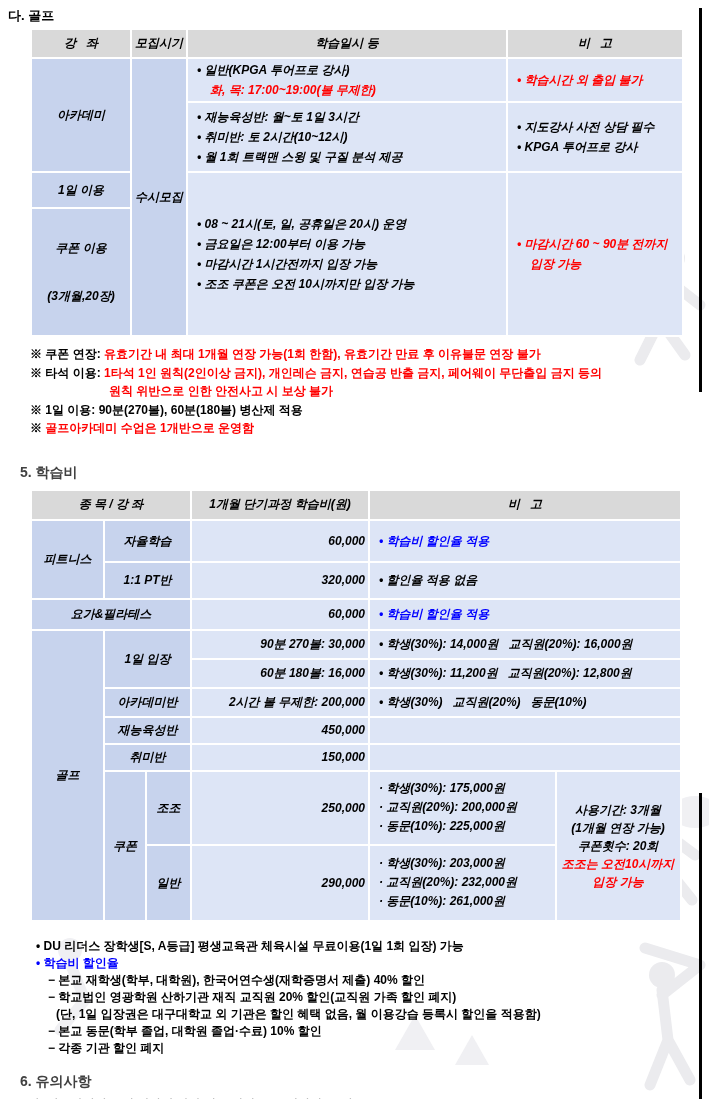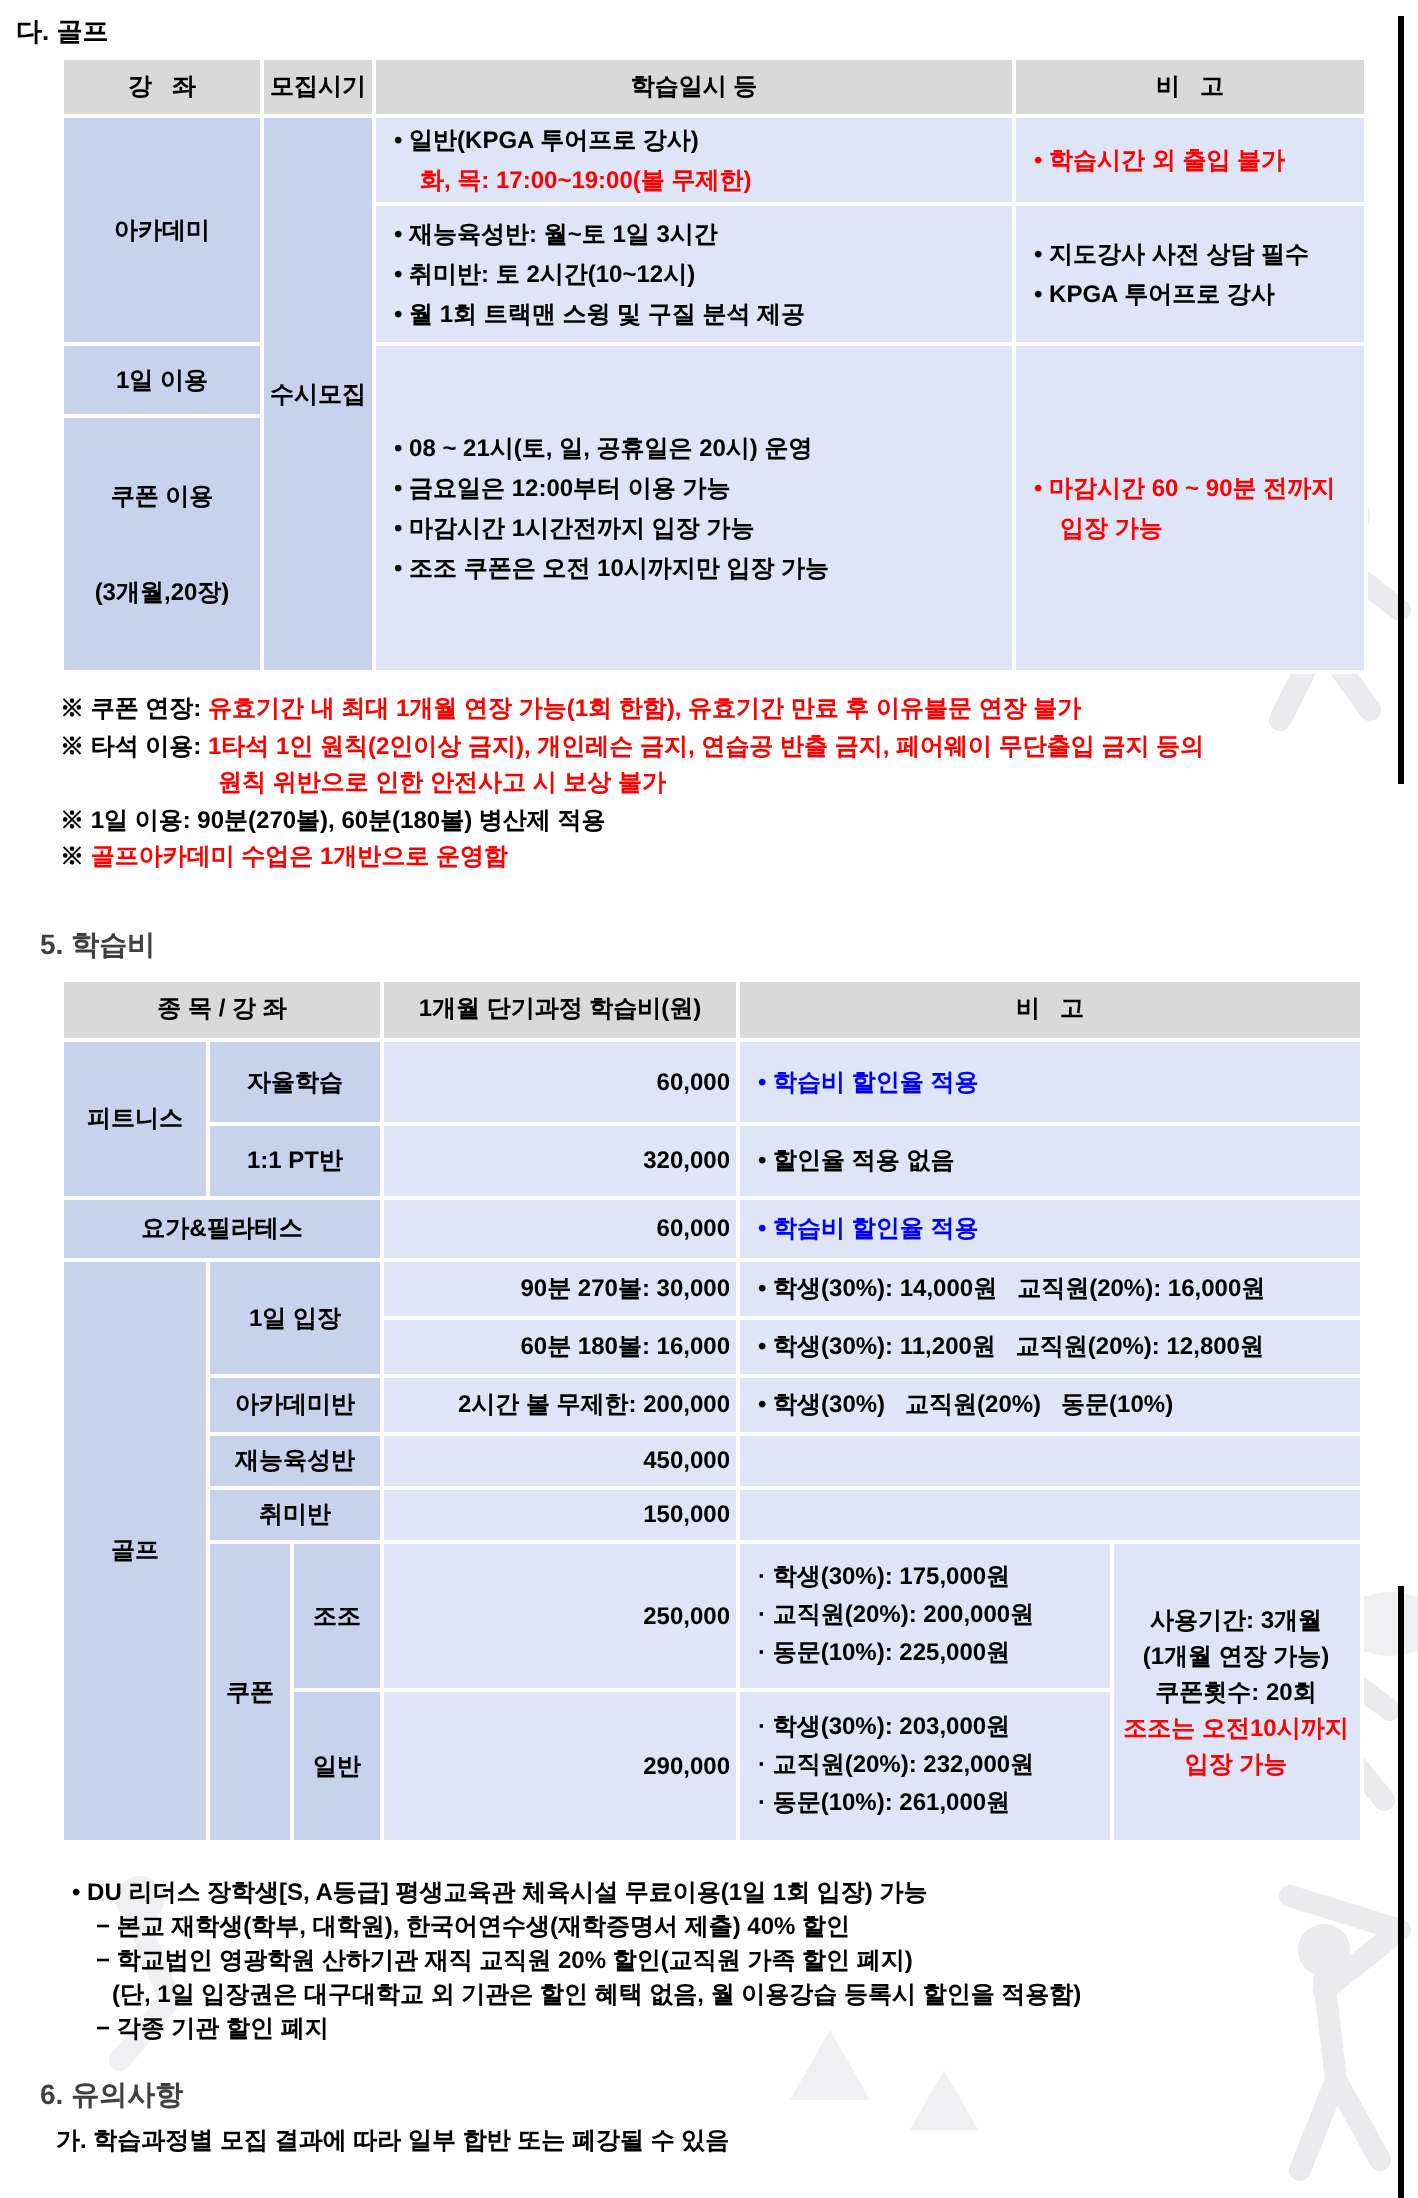--- a/index.html
+++ b/index.html
@@ -5,21 +5,21 @@
   html,body{margin:0;padding:0;}
   body{
     width:709px;height:1099px;position:relative;background:#ffffff;
     font-family:"Liberation Sans",sans-serif;font-weight:bold;color:#000;
     overflow:hidden;
   }
   .layer-watermark{position:absolute;inset:0;z-index:0;}
   .layer-content{position:relative;z-index:1;}
   .doc-title{font-size:13px;padding:7px 0 0 8px;height:16px;}
   table{border-collapse:collapse;margin-left:30px;table-layout:fixed;}
-  td,th{border:2px solid #ffffff;font-size:12px;font-weight:bold;overflow:hidden;}
+  td,th{border:2px solid #ffffff;font-size:12px;font-weight:bold;overflow:hidden;font-style:italic;}
   th{background:#d9d9d9;text-align:center;white-space:pre;}
   td.lbl{background:#c7d3ed;text-align:center;white-space:pre;}
   td.dat{background:#dde5f6;text-align:left;padding-left:9px;vertical-align:middle;}
   td.dat.price{text-align:right;padding-right:3px;padding-left:2px;white-space:pre;}
   td.dat.ctr{text-align:center;padding-left:0;}
   .red{color:#ff0000;}
   .blue{color:#0000ff;}
   .green-h{color:#404040;font-size:14px;}
   .line{line-height:19px;white-space:pre;}
   .hang{padding-left:13px;}
@@ -226,23 +226,25 @@
         <div class="line">· 학생(30%): 203,000원</div>
         <div class="line">· 교직원(20%): 232,000원</div>
         <div class="line">· 동문(10%): 261,000원</div>
       </td>
     </tr>
   </tbody>
     </table>
 
   <div class="fee-notes">
     <div class="line">• DU 리더스 장학생[S, A등급] 평생교육관 체육시설 무료이용(1일 1회 입장) 가능</div>
+    <div class="line blue">• 학습비 할인율</div>
     <div class="line dash">− 본교 재학생(학부, 대학원), 한국어연수생(재학증명서 제출) 40% 할인</div>
     <div class="line dash">− 학교법인 영광학원 산하기관 재직 교직원 20% 할인(교직원 가족 할인 폐지)</div>
     <div class="line paren">(단, 1일 입장권은 대구대학교 외 기관은 할인 혜택 없음, 월 이용강습 등록시 할인을 적용함)</div>
+    <div class="line dash">− 본교 동문(학부 졸업, 대학원 졸업·수료) 10% 할인</div>
     <div class="line dash">− 각종 기관 할인 폐지</div>
   </div>
 
   <div id="sec6" class="green-h">6. 유의사항</div>
   <div class="notice">
     <div class="line">가. 학습과정별 모집 결과에 따라 일부 합반 또는 폐강될 수 있음</div>
 
   </div>
 
 </div>

